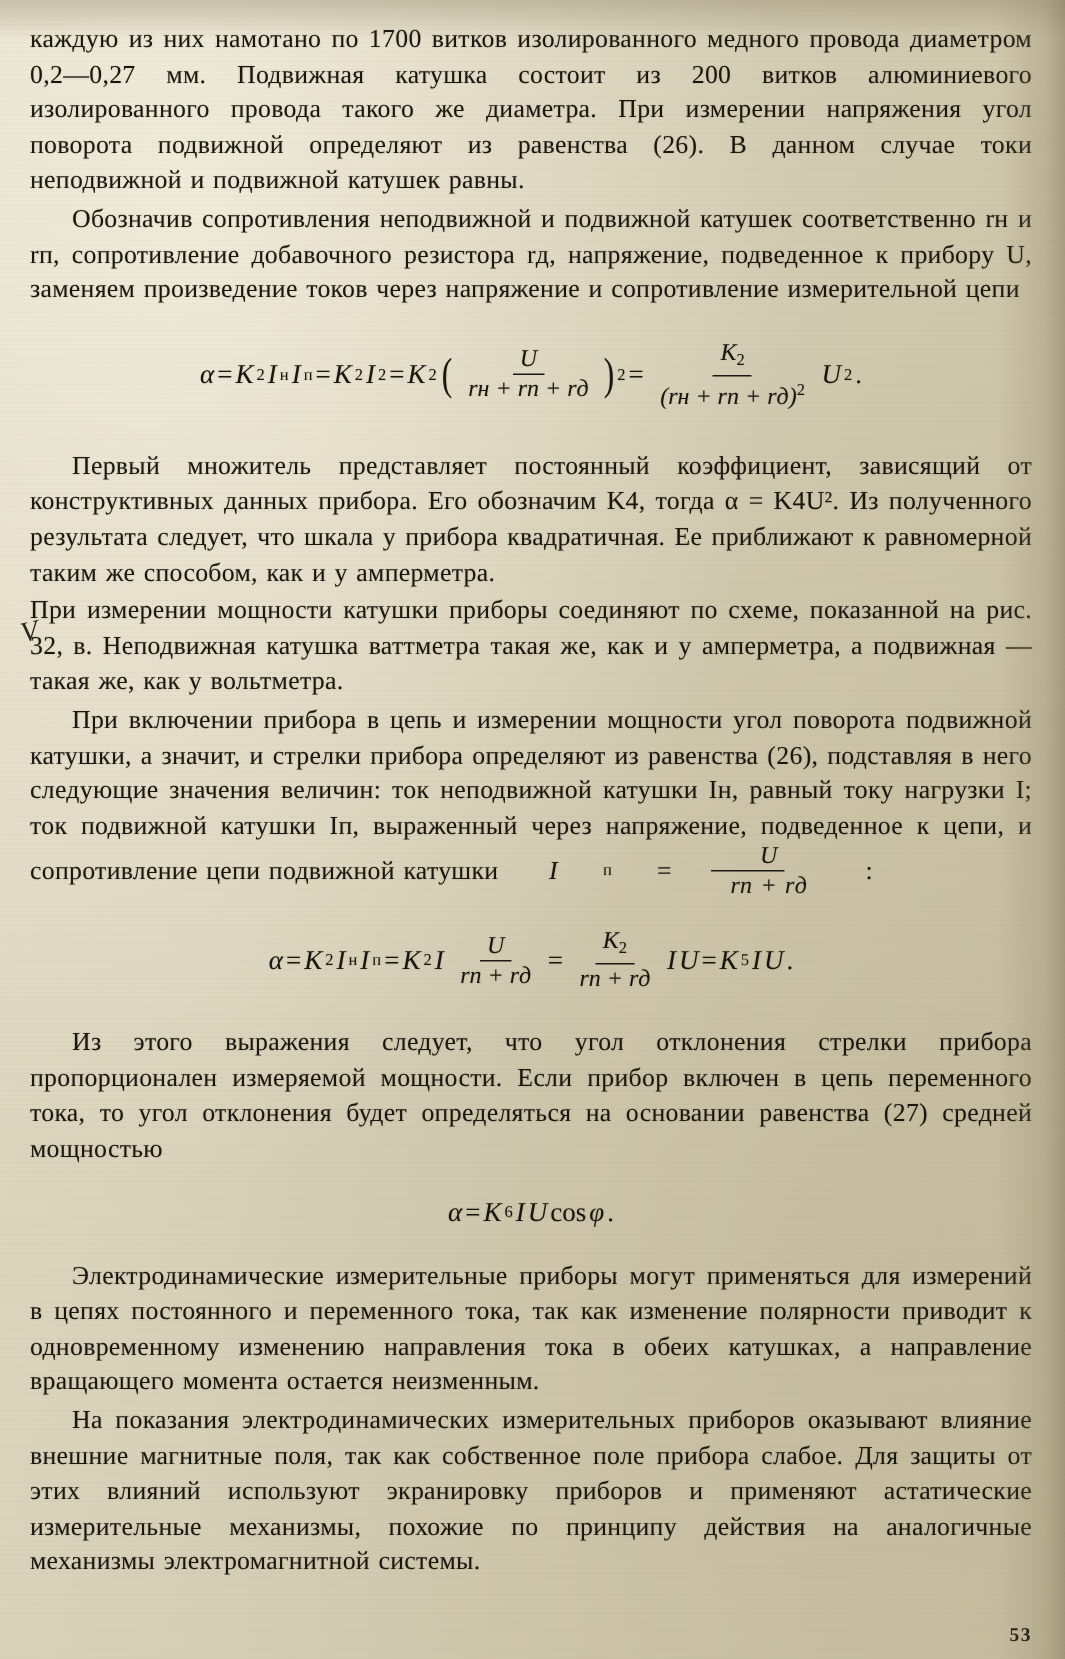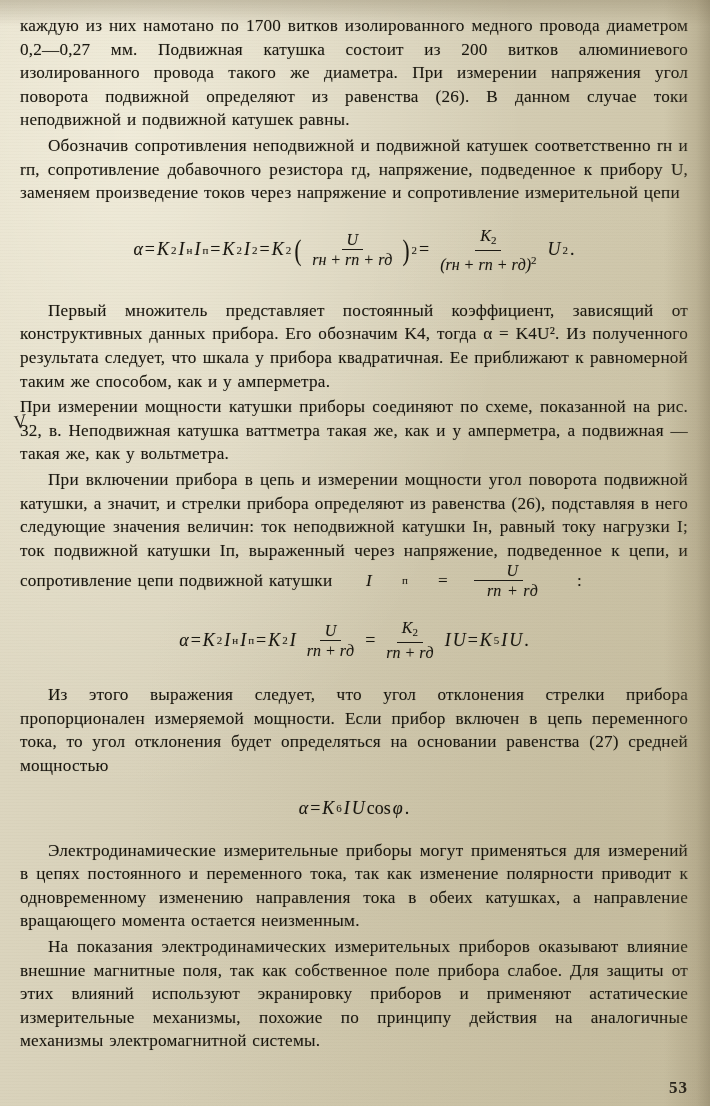--- a/index.html
+++ b/index.html
@@ -121,21 +121,21 @@
     top: 411px;
     font-size: 19px;
     font-style: italic;
     color: #2a2620;
     transform: rotate(-12deg);
   }
   .pagenum {
     position: absolute;
     right: 22px;
     bottom: 8px;
-    font-size: 17px;
+    font-size: 13px;
     font-weight: bold;
     color: #2a251c;
     letter-spacing: 1px;
   }
   .dark-right {
     position: absolute;
     top: 0; right: 0;
     width: 46px; height: 1106px;
     background: linear-gradient(90deg, rgba(150,138,108,0) 0%, rgba(142,129,98,0.28) 70%, rgba(120,108,80,0.45) 100%);
     pointer-events: none;

